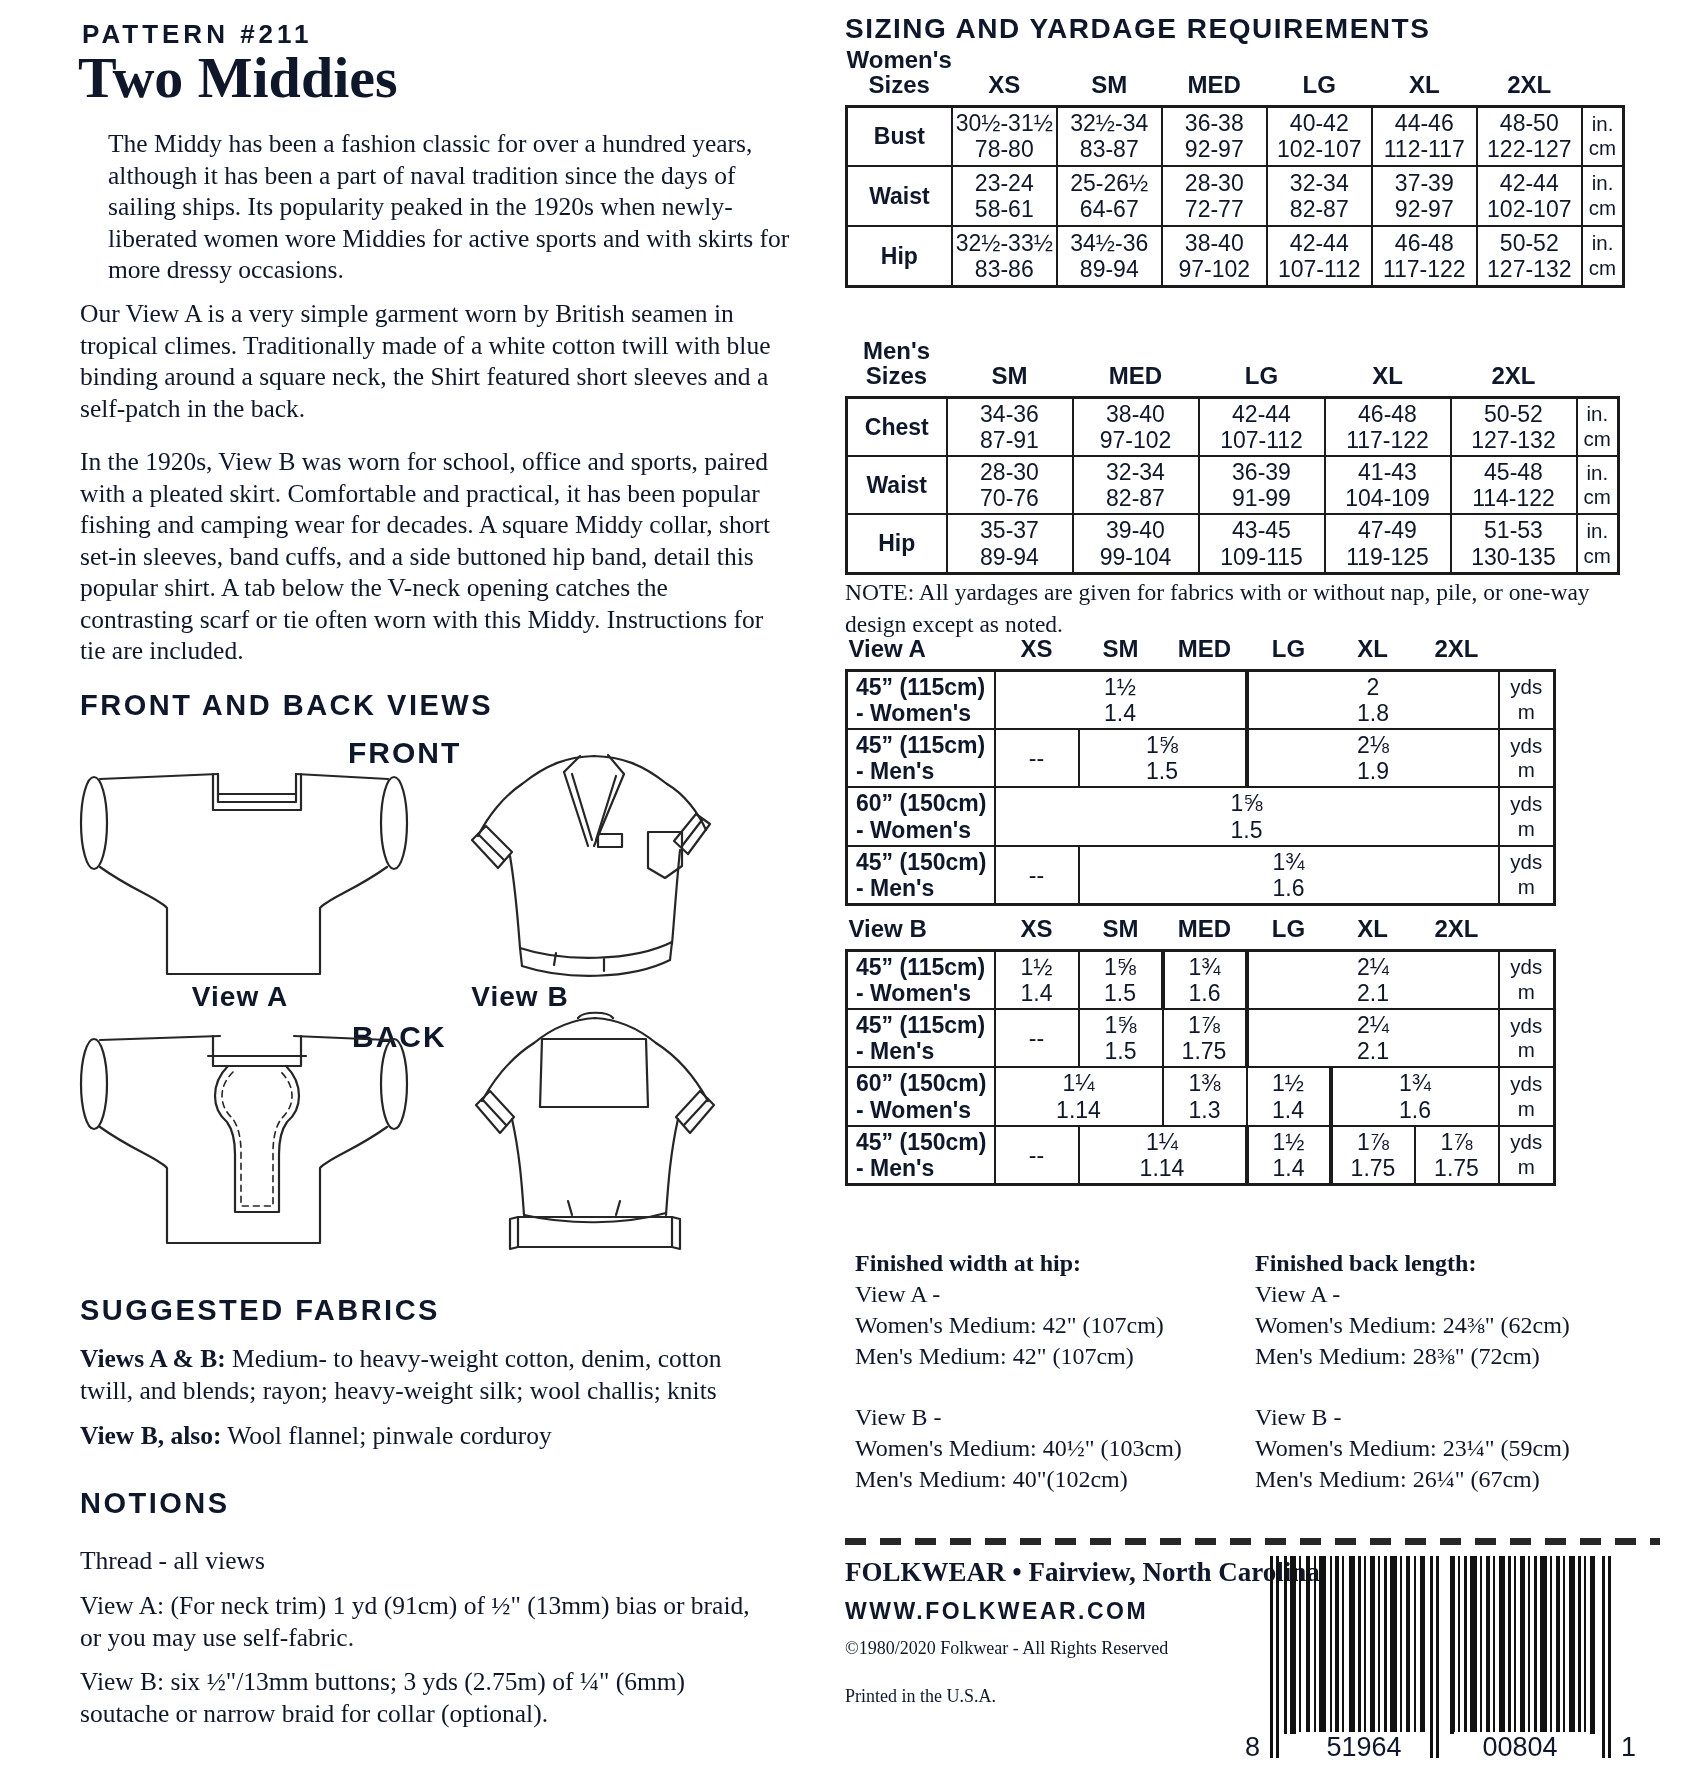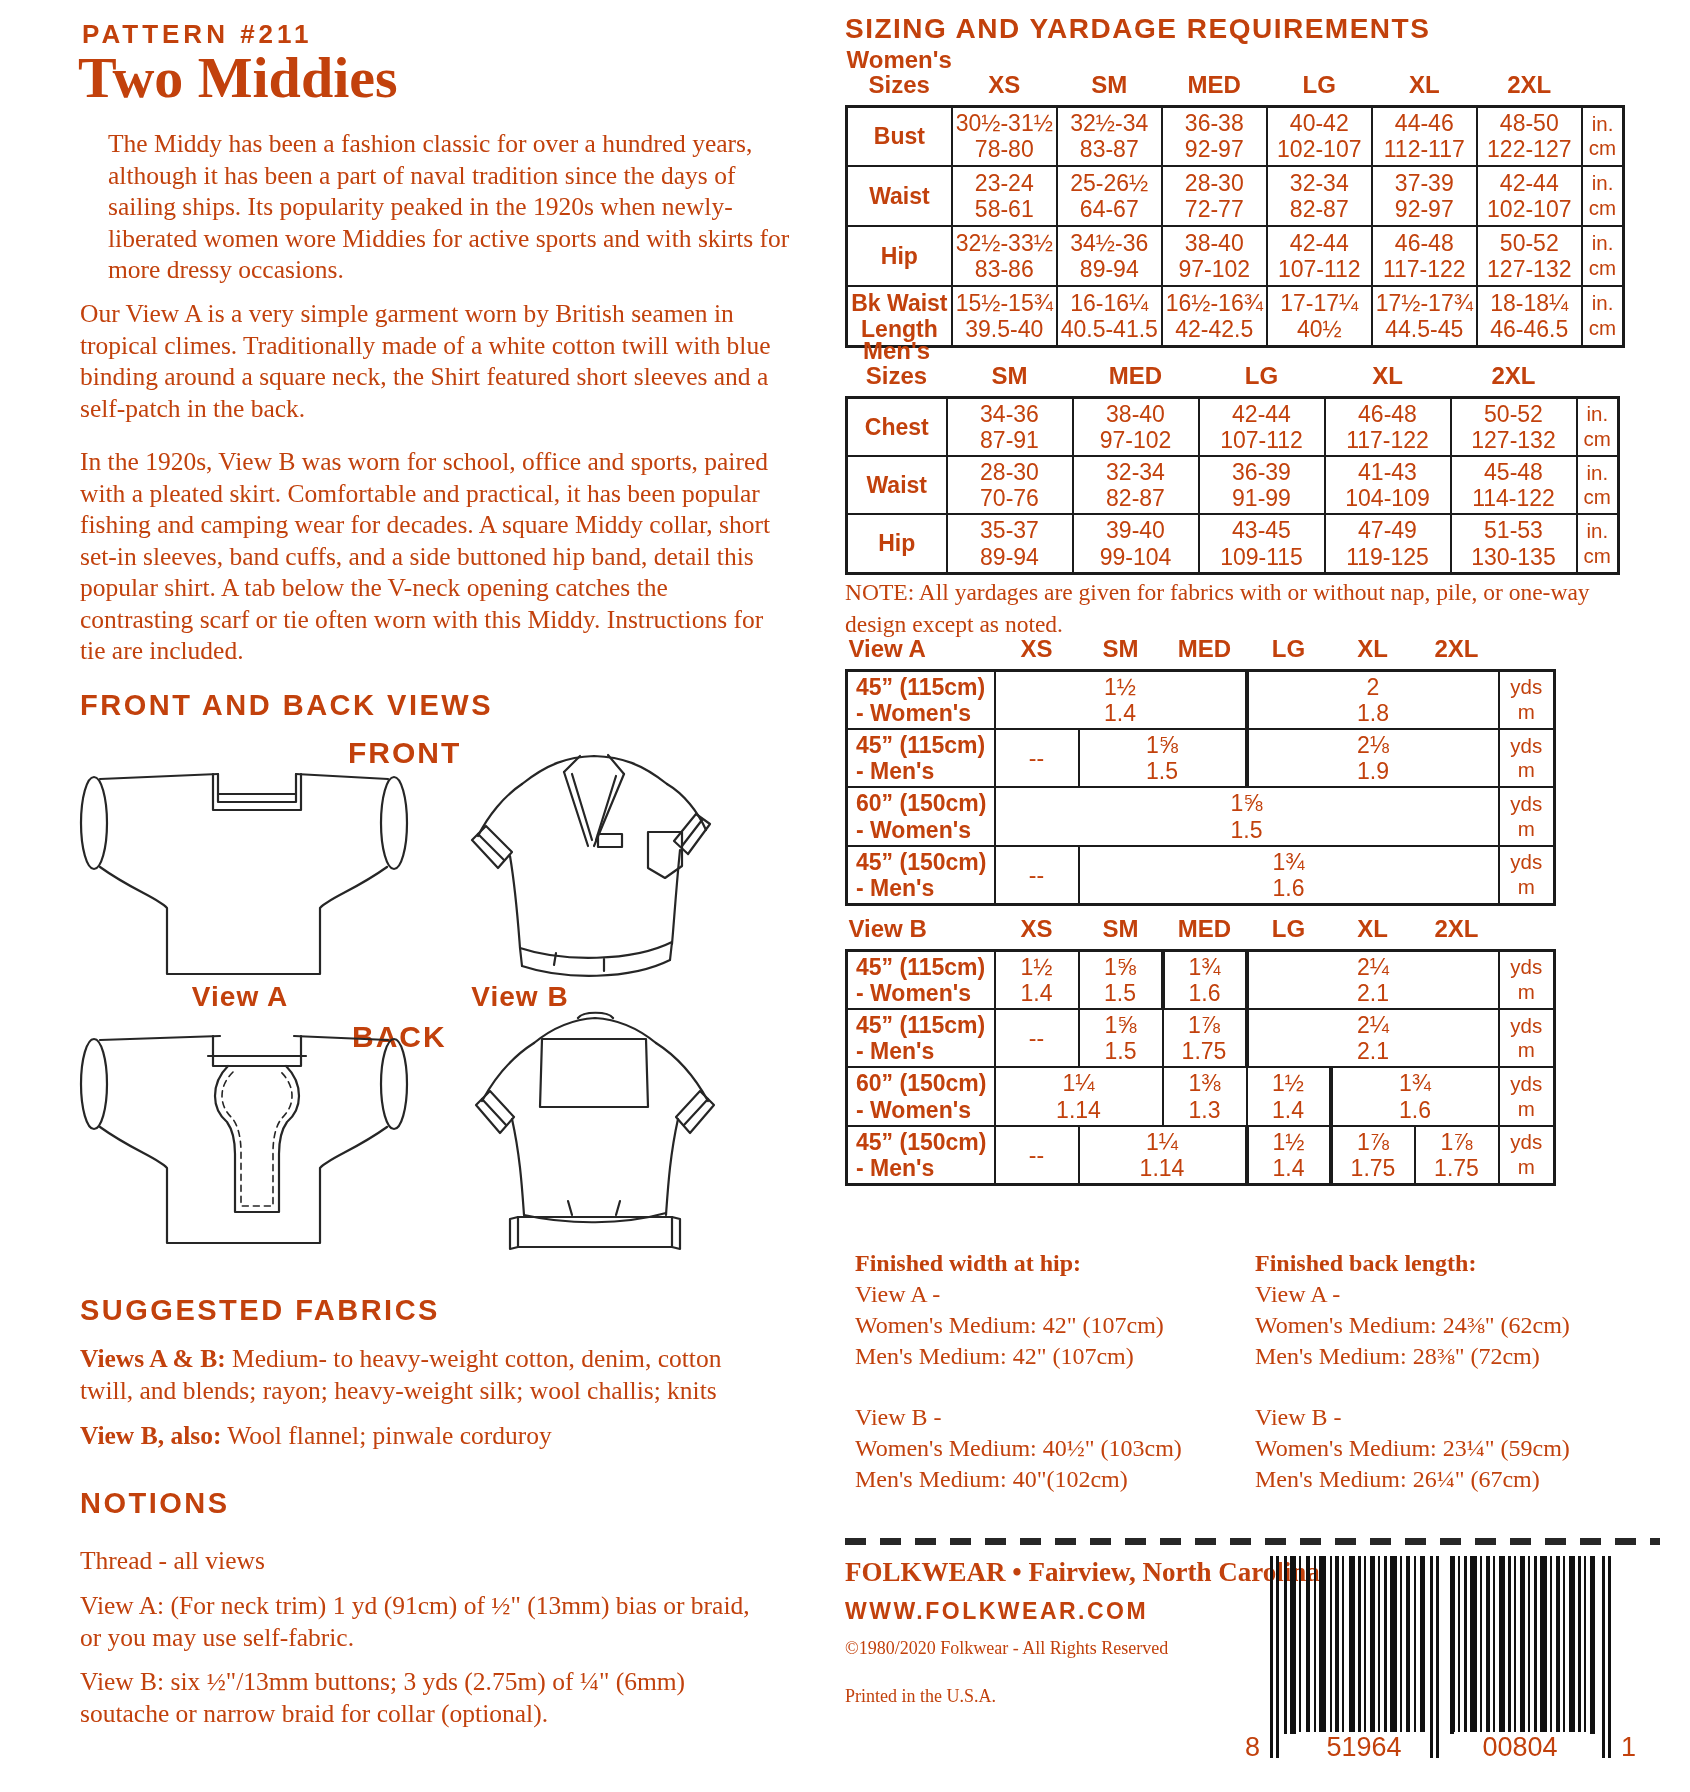--- a/index.html
+++ b/index.html
@@ -1,17 +1,17 @@
 <!DOCTYPE html>
 <html><head>
 <meta charset="utf-8">
 <style>
   html,body{margin:0;padding:0;background:#9a9a9a;}
   .page{position:relative;width:1690px;height:1792px;margin:0 auto;background:#ffffff;
-        color:#c2410c;font-family:"Liberation Serif",serif;overflow:hidden;}
+        color:#0f172a;font-family:"Liberation Serif",serif;overflow:hidden;}
   .abs{position:absolute;}
   .pre{white-space:pre-line;}
   .kicker{font:700 26px/1.1 "Liberation Sans",sans-serif;letter-spacing:4px;}
   .big-title{font:700 58px/1.05 "Liberation Serif",serif;}
   .body-text{font-size:25.5px;line-height:31.5px;}
   .sec-h{font:700 29px/1.1 "Liberation Sans",sans-serif;letter-spacing:2.5px;}
   .draw-label{font:700 30px/1 "Liberation Sans",sans-serif;letter-spacing:2px;}
   .cap{font:700 28px/1 "Liberation Sans",sans-serif;letter-spacing:1px;text-align:center;}
   .sizing-h{font:700 28px/1.1 "Liberation Sans",sans-serif;letter-spacing:1.5px;}
 
@@ -202,38 +202,20 @@
         <td>34½-36
 89-94</td>
         <td>38-40
 97-102</td>
         <td>42-44
 107-112</td>
         <td>46-48
 117-122</td>
         <td>50-52
 127-132</td>
-        <td class="unit">in.
-cm</td>
-      </tr>
-      <tr>
-        <th>Bk Waist
-Length</th>
-        <td>15½-15¾
-39.5-40</td>
-        <td>16-16¼
-40.5-41.5</td>
-        <td>16½-16¾
-42-42.5</td>
-        <td>17-17¼
-40½</td>
-        <td>17½-17¾
-44.5-45</td>
-        <td>18-18¼
-46-46.5</td>
         <td class="unit">in.
 cm</td>
       </tr>
     </tbody>
   </table>
 
   <table class="sz" id="mt" style="left:845px;top:337px;">
     <colgroup>
         <col style="width:100px">
         <col style="width:126px">

